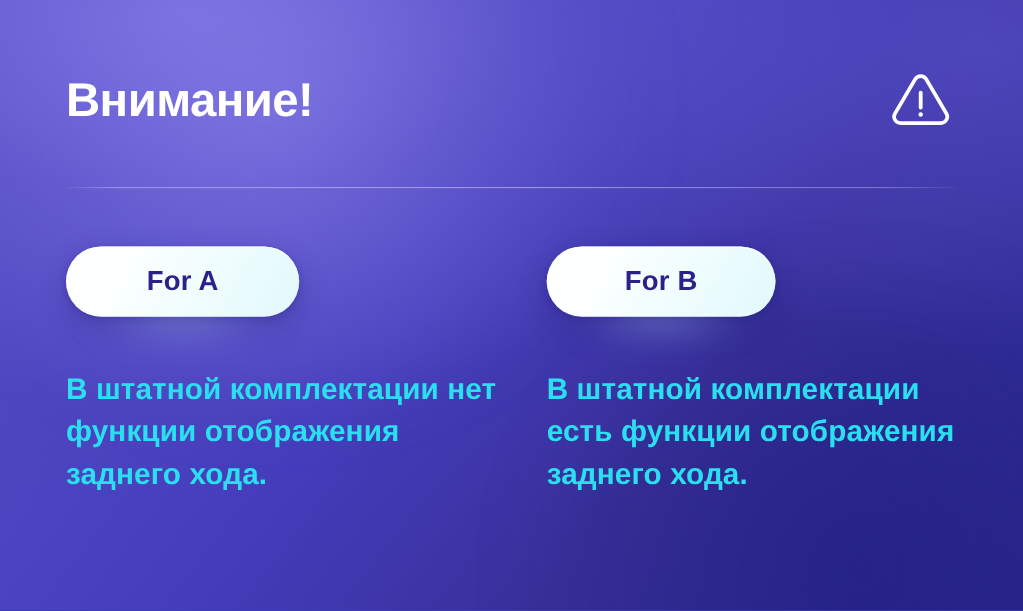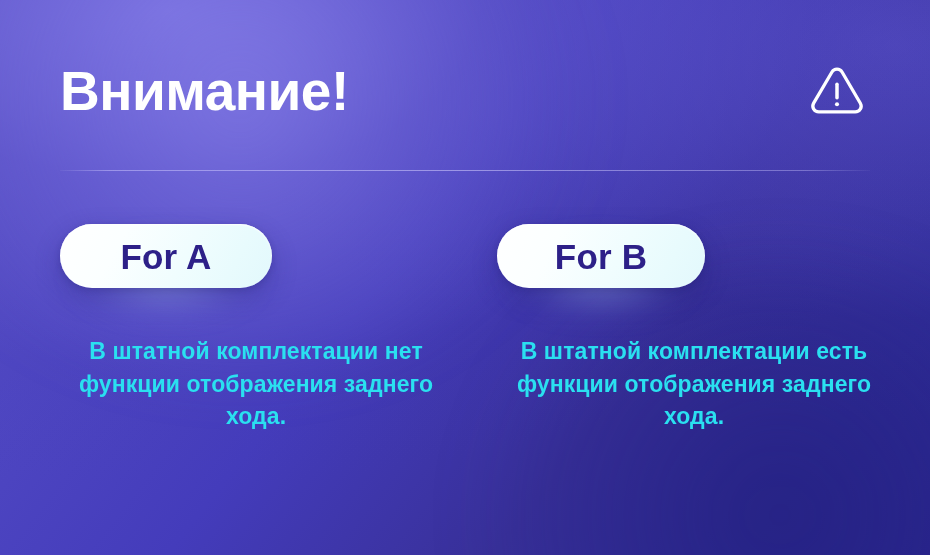--- a/index.html
+++ b/index.html
@@ -58,21 +58,21 @@
     left: 60px;
     top: 48px;
     right: 58px;
     height: 86px;
     display: flex;
     align-items: center;
     justify-content: space-between;
   }
 
   .page-title {
-    font-size: 55px;
+    font-size: 43px;
     font-weight: 700;
     line-height: 1;
     color: #ffffff;
     letter-spacing: -0.5px;
     white-space: nowrap;
   }
 
   .warning-icon {
     width: 62px;
     height: 62px;
@@ -134,36 +134,35 @@
     box-shadow:
       0 10px 26px rgba(30,26,110,0.30),
       0 2px 6px rgba(25,20,95,0.18),
       inset 0 1px 2px rgba(255,255,255,0.9);
   }
 
   .pill-a { width: 212px; }
   .pill-b { width: 208px; }
 
   .pill-label {
-    font-size: 35px;
+    font-size: 25px;
     font-weight: 700;
     color: #2d2088;
     letter-spacing: 0.2px;
     line-height: 1;
   }
 
   .body-text {
     margin-top: 47px;
-    font-size: 23px;
+    font-size: 27px;
     font-weight: 700;
     line-height: 1.42;
     color: #2ae0f0;
     letter-spacing: 0.1px;
     max-width: 392px;
-    text-align: center;
   }
   .col-b .body-text { max-width: 394px; }
 </style>
 </head>
 <body>
 
 <div class="slide">
 
   <div class="bloom"></div>
   <div class="bloom2"></div>

